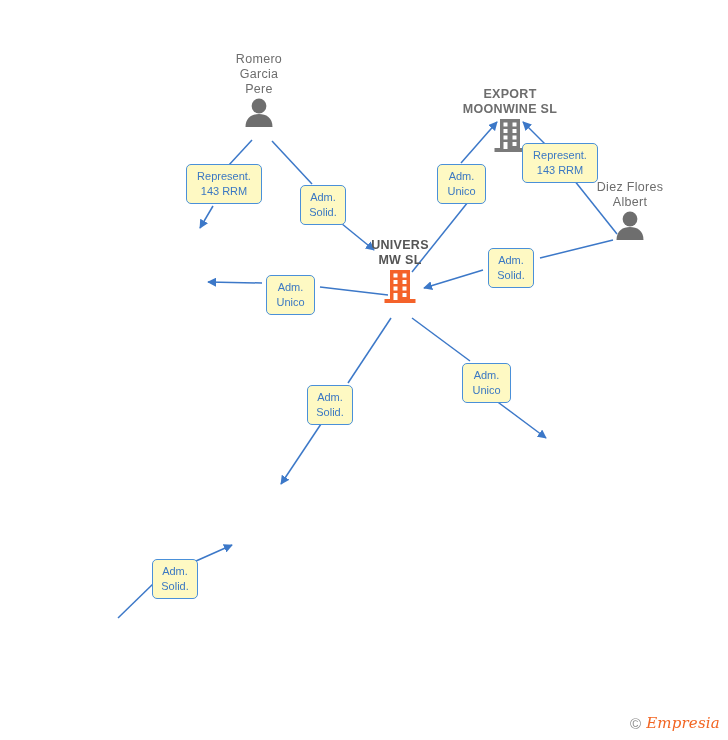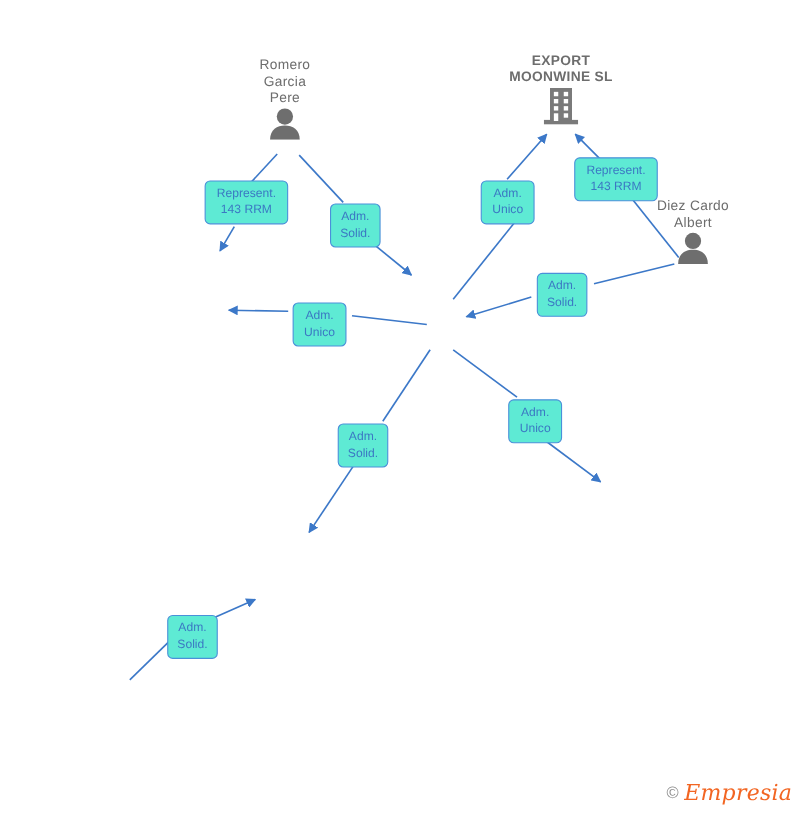--- a/index.html
+++ b/index.html
@@ -12,49 +12,49 @@
 
   svg.edges{position:absolute;left:0;top:0;width:728px;height:740px;pointer-events:none;}
 
   
   .node{position:absolute;text-align:center;}
   .node .ico{display:block;margin:0 auto;}
   .node .lbl{
     font-size:12.5px;line-height:15px;color:#6d6d6d;
     letter-spacing:.3px;white-space:pre-line;
   }
-  .node.company .lbl{font-weight:bold;}
+  .node.company .lbl{font-weight:bold;margin-top:39px;}
   .node.center .lbl{font-weight:bold;color:#555;}
   .node.person .lbl{font-weight:normal;}
 
   
   .chip{
     position:absolute;
     border:1.4px solid #4a90d9;
     border-radius:5px;
-    background:#5eead4;
+    background:#fef9c3;
     color:#3b78c3;
     font-size:11px;
     line-height:15px;
     padding:4px 7px;
     text-align:center;
     white-space:pre-line;
     box-sizing:border-box;
   }
 
   
   #watermark{
     position:absolute;right:8px;bottom:8px;
     display:flex;align-items:center;gap:5px;
     font-size:17px;
   }
   #watermark .cmark{color:#8d8d8d;font-size:15px;}
   #watermark .brand{
     color:#f26522;font-family:"DejaVu Serif","Liberation Serif",serif;
-    font-style:italic;font-size:20px;letter-spacing:.2px;
+    font-style:italic;font-size:15px;letter-spacing:.2px;
   }
 </style>
 </head>
 <body>
 
 <div id="graph">
 
   <svg class="edges" viewBox="0 0 728 740">
     <defs>
       <marker id="arrow" viewBox="0 0 10 10" refX="9" refY="5" markerWidth="6" markerHeight="6" orient="auto-start-reverse">
@@ -119,31 +119,51 @@
           <rect x="10.5" y="18.5" width="4" height="4"></rect>
             <rect x="19.5" y="18.5" width="4" height="4"></rect>
           <rect x="10.5" y="25" width="4" height="7"></rect>
             <rect x="19.5" y="25" width="4" height="4"></rect>
         </g>
       </svg>
     </span>
   </div>
 
   <div class="node person" style="left:580px;top:180px;width:100px;">
-    <div class="lbl">Diez Cardo
+    <div class="lbl">Diez Flores
 Albert</div>
     <span class="ico">
       <svg width="34" height="30" viewBox="0 0 34 30">
           <circle cx="17" cy="9" r="7.4" fill="#6e6e6e"></circle>
           <path d="M3.5 30 C3.5 20.5 10 17 17 17 C24 17 30.5 20.5 30.5 30 Z" fill="#6e6e6e"></path>
         </svg>
     </span>
   </div>
 
 
+  <div class="node center" style="left:350px;top:238px;width:100px;">
+    <div class="lbl">UNIVERS
+MW  SL</div>
+    <span class="ico">
+      <svg width="34" height="36" viewBox="0 0 34 36">
+        <rect x="7" y="2" width="20" height="30" fill="#f4622a"></rect>
+        <rect x="1.5" y="31" width="31" height="4" fill="#f4622a"></rect>
+        <g fill="#ffffff">
+          <rect x="10.5" y="5.5" width="4" height="4"></rect>
+            <rect x="19.5" y="5.5" width="4" height="4"></rect>
+          <rect x="10.5" y="12" width="4" height="4"></rect>
+            <rect x="19.5" y="12" width="4" height="4"></rect>
+          <rect x="10.5" y="18.5" width="4" height="4"></rect>
+            <rect x="19.5" y="18.5" width="4" height="4"></rect>
+          <rect x="10.5" y="25" width="4" height="7"></rect>
+            <rect x="19.5" y="25" width="4" height="4"></rect>
+        </g>
+      </svg>
+    </span>
+  </div>
 
 
 
 
   <div class="chip" style="left:186px;top:164px;width:76px;">Represent.
 143 RRM</div>
 
   <div class="chip" style="left:300px;top:185px;width:46px;">Adm.
 Solid.</div>
 

